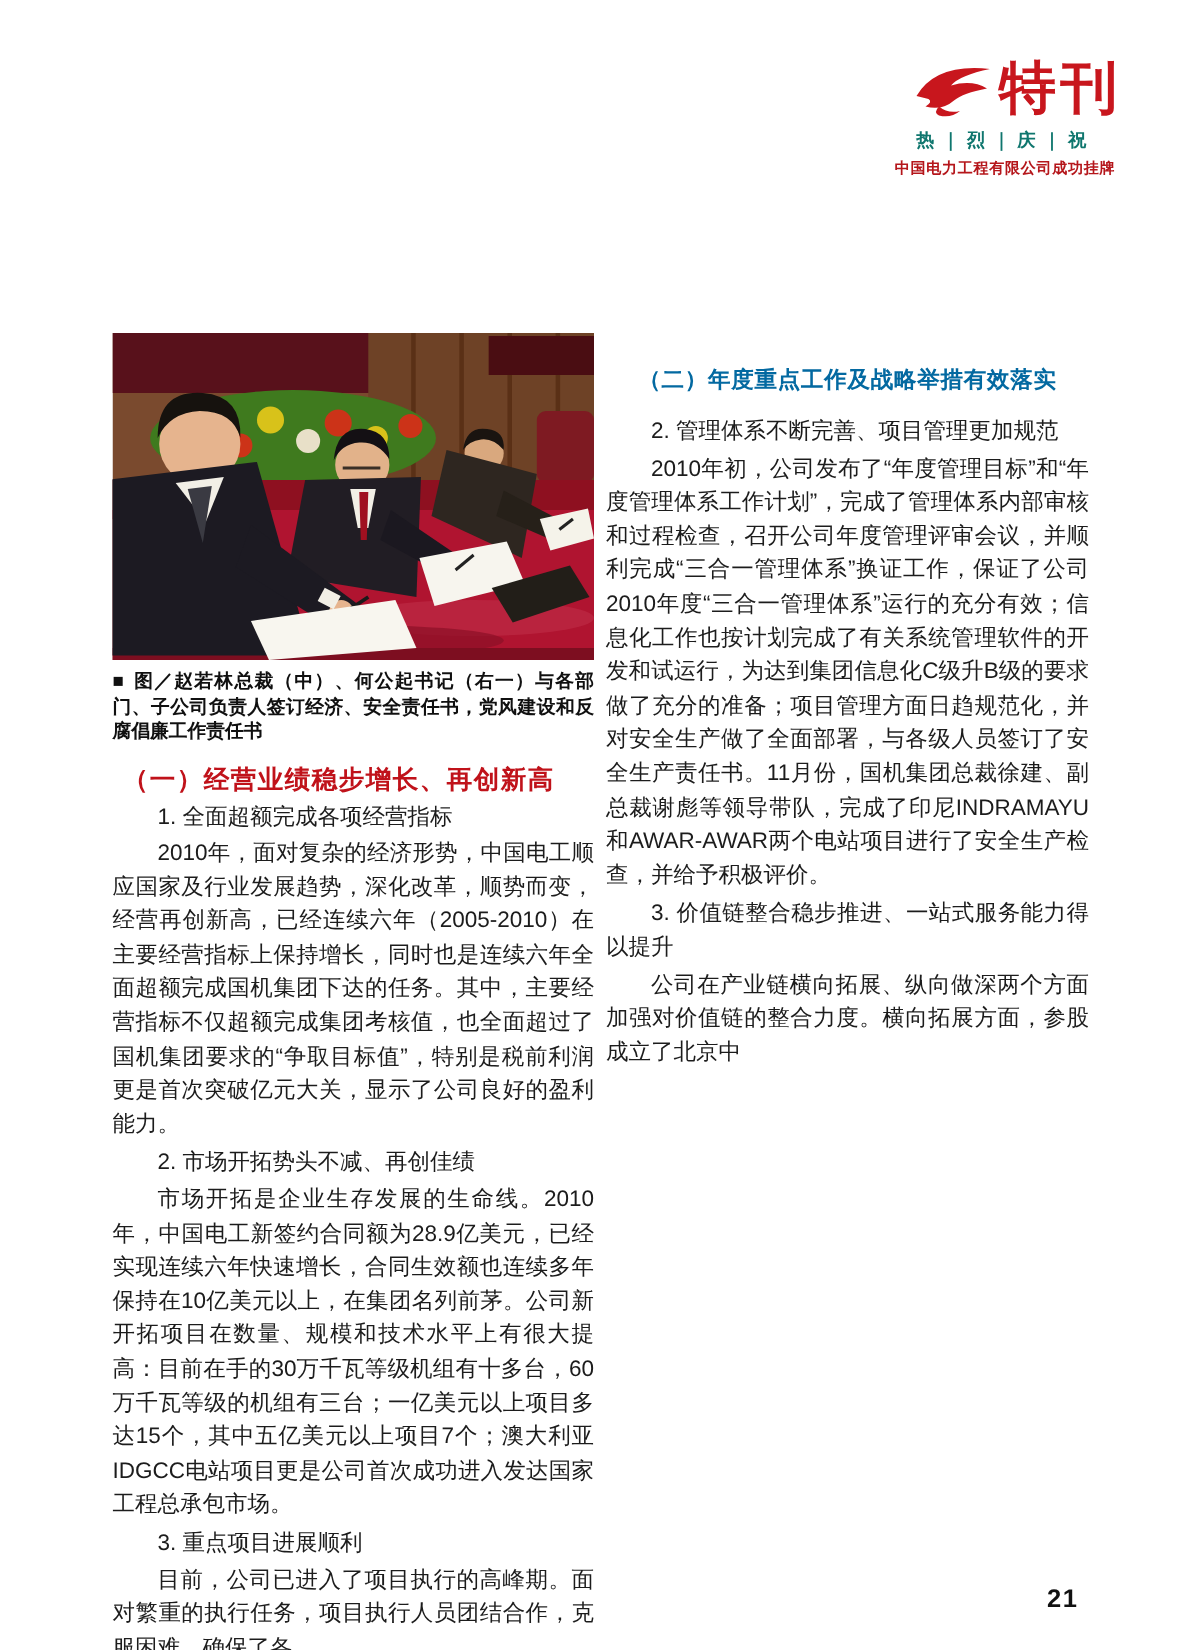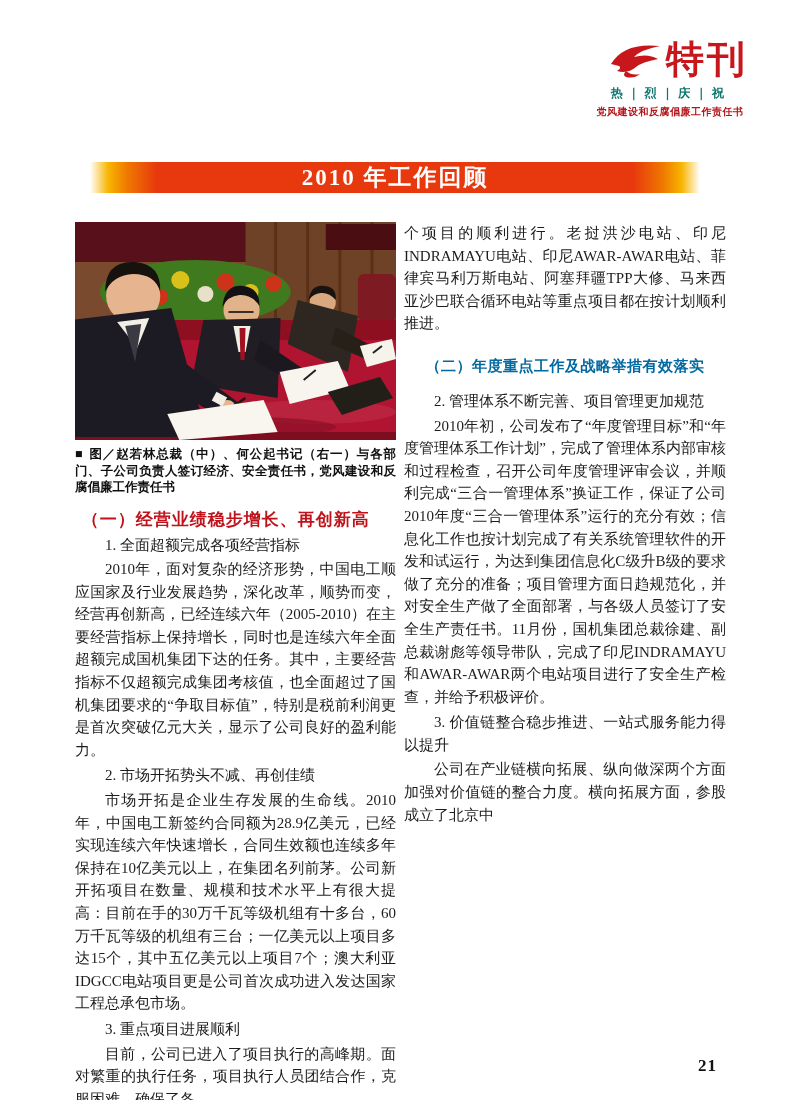--- a/index.html
+++ b/index.html
@@ -1,18 +1,18 @@
 <!DOCTYPE html>
 <html><head>
 <meta charset="utf-8">
 <style>
   html,body { margin:0; padding:0; background:#ffffff; }
   .page {
     position:relative; width:794px; height:1100px; background:#ffffff;
-    font-family:Liberation Serif, serif; overflow:hidden;
+    font-family:Liberation Sans, sans-serif; overflow:hidden;
   }
 
   
   .masthead { position:absolute; top:38px; right:46px; width:156px; text-align:center; }
   .logo-row { display:flex; align-items:center; justify-content:flex-end; gap:2px; }
   .logo-text { font-size:38px; font-weight:bold; color:#c8161d; letter-spacing:3px; line-height:40px; }
   .slogan { margin-top:5px; color:#0f766e; font-weight:bold; font-size:12px; letter-spacing:5px; white-space:nowrap; }
   .mast-sub { margin-top:3px; color:#b5161b; font-weight:bold; font-size:10px; letter-spacing:0.5px; white-space:nowrap; }
 
   
@@ -48,26 +48,23 @@
 
   <div class="masthead">
     <div class="logo-row">
       <svg class="swoosh" width="56" height="42" viewBox="0 0 56 42">
         <path d="M3 26 Q16 4 52 8 Q32 12 26 19 Q40 15 50 21 Q34 24 28 29 Q20 36 9 33 Q14 30 11 28 Z" fill="#c8161d"></path>
         <path d="M18 33 Q24 38 32 36 Q26 41 18 39 Q14 37 18 33 Z" fill="#c8161d"></path>
       </svg>
       <span class="logo-text">特刊</span>
     </div>
     <div class="slogan">热｜烈｜庆｜祝</div>
-    <div class="mast-sub">党风建设和反腐倡廉工作责任书</div>
+    <div class="mast-sub">中国电力工程有限公司成功挂牌</div>
   </div>
 
-  <div class="banner">
-    <span class="banner-title">2010 年工作回顾</span>
-  </div>
 
   <div class="col col-left">
 
     <svg class="photo" viewBox="0 0 320 218" preserveAspectRatio="none">
 
       <rect x="0" y="0" width="320" height="218" fill="#7a4a2e"></rect>
       <rect x="0" y="0" width="320" height="40" fill="#58111b"></rect>
       <rect x="170" y="0" width="150" height="112" fill="#6e4226"></rect>
       <line x1="200" y1="0" x2="200" y2="110" stroke="#5a3016" stroke-width="3"></line>
       <line x1="232" y1="0" x2="232" y2="110" stroke="#5a3016" stroke-width="3"></line>
@@ -140,21 +137,20 @@
     <div class="h1red">（一）经营业绩稳步增长、再创新高</div>
     <p class="body-p subhead">1. 全面超额完成各项经营指标</p>
     <p class="body-p">2010年，面对复杂的经济形势，中国电工顺应国家及行业发展趋势，深化改革，顺势而变，经营再创新高，已经连续六年（2005-2010）在主要经营指标上保持增长，同时也是连续六年全面超额完成国机集团下达的任务。其中，主要经营指标不仅超额完成集团考核值，也全面超过了国机集团要求的“争取目标值”，特别是税前利润更是首次突破亿元大关，显示了公司良好的盈利能力。</p>
     <p class="body-p subhead">2. 市场开拓势头不减、再创佳绩</p>
     <p class="body-p">市场开拓是企业生存发展的生命线。2010年，中国电工新签约合同额为28.9亿美元，已经实现连续六年快速增长，合同生效额也连续多年保持在10亿美元以上，在集团名列前茅。公司新开拓项目在数量、规模和技术水平上有很大提高：目前在手的30万千瓦等级机组有十多台，60万千瓦等级的机组有三台；一亿美元以上项目多达15个，其中五亿美元以上项目7个；澳大利亚IDGCC电站项目更是公司首次成功进入发达国家工程总承包市场。</p>
     <p class="body-p subhead">3. 重点项目进展顺利</p>
     <p class="body-p">目前，公司已进入了项目执行的高峰期。面对繁重的执行任务，项目执行人员团结合作，克服困难，确保了各</p>
   </div>
 
   <div class="col col-right">
-    <p class="body-p no-indent">个项目的顺利进行。老挝洪沙电站、印尼INDRAMAYU电站、印尼AWAR-AWAR电站、菲律宾马利万斯电站、阿塞拜疆TPP大修、马来西亚沙巴联合循环电站等重点项目都在按计划顺利推进。</p>
     <div class="h2red">（二）年度重点工作及战略举措有效落实</div>
     <p class="body-p subhead">2. 管理体系不断完善、项目管理更加规范</p>
     <p class="body-p">2010年初，公司发布了“年度管理目标”和“年度管理体系工作计划”，完成了管理体系内部审核和过程检查，召开公司年度管理评审会议，并顺利完成“三合一管理体系”换证工作，保证了公司2010年度“三合一管理体系”运行的充分有效；信息化工作也按计划完成了有关系统管理软件的开发和试运行，为达到集团信息化C级升B级的要求做了充分的准备；项目管理方面日趋规范化，并对安全生产做了全面部署，与各级人员签订了安全生产责任书。11月份，国机集团总裁徐建、副总裁谢彪等领导带队，完成了印尼INDRAMAYU和AWAR-AWAR两个电站项目进行了安全生产检查，并给予积极评价。</p>
     <p class="body-p subhead">3. 价值链整合稳步推进、一站式服务能力得以提升</p>
     <p class="body-p">公司在产业链横向拓展、纵向做深两个方面加强对价值链的整合力度。横向拓展方面，参股成立了北京中</p>
   </div>
 
   <div class="page-number">21</div>
 
 </div>

